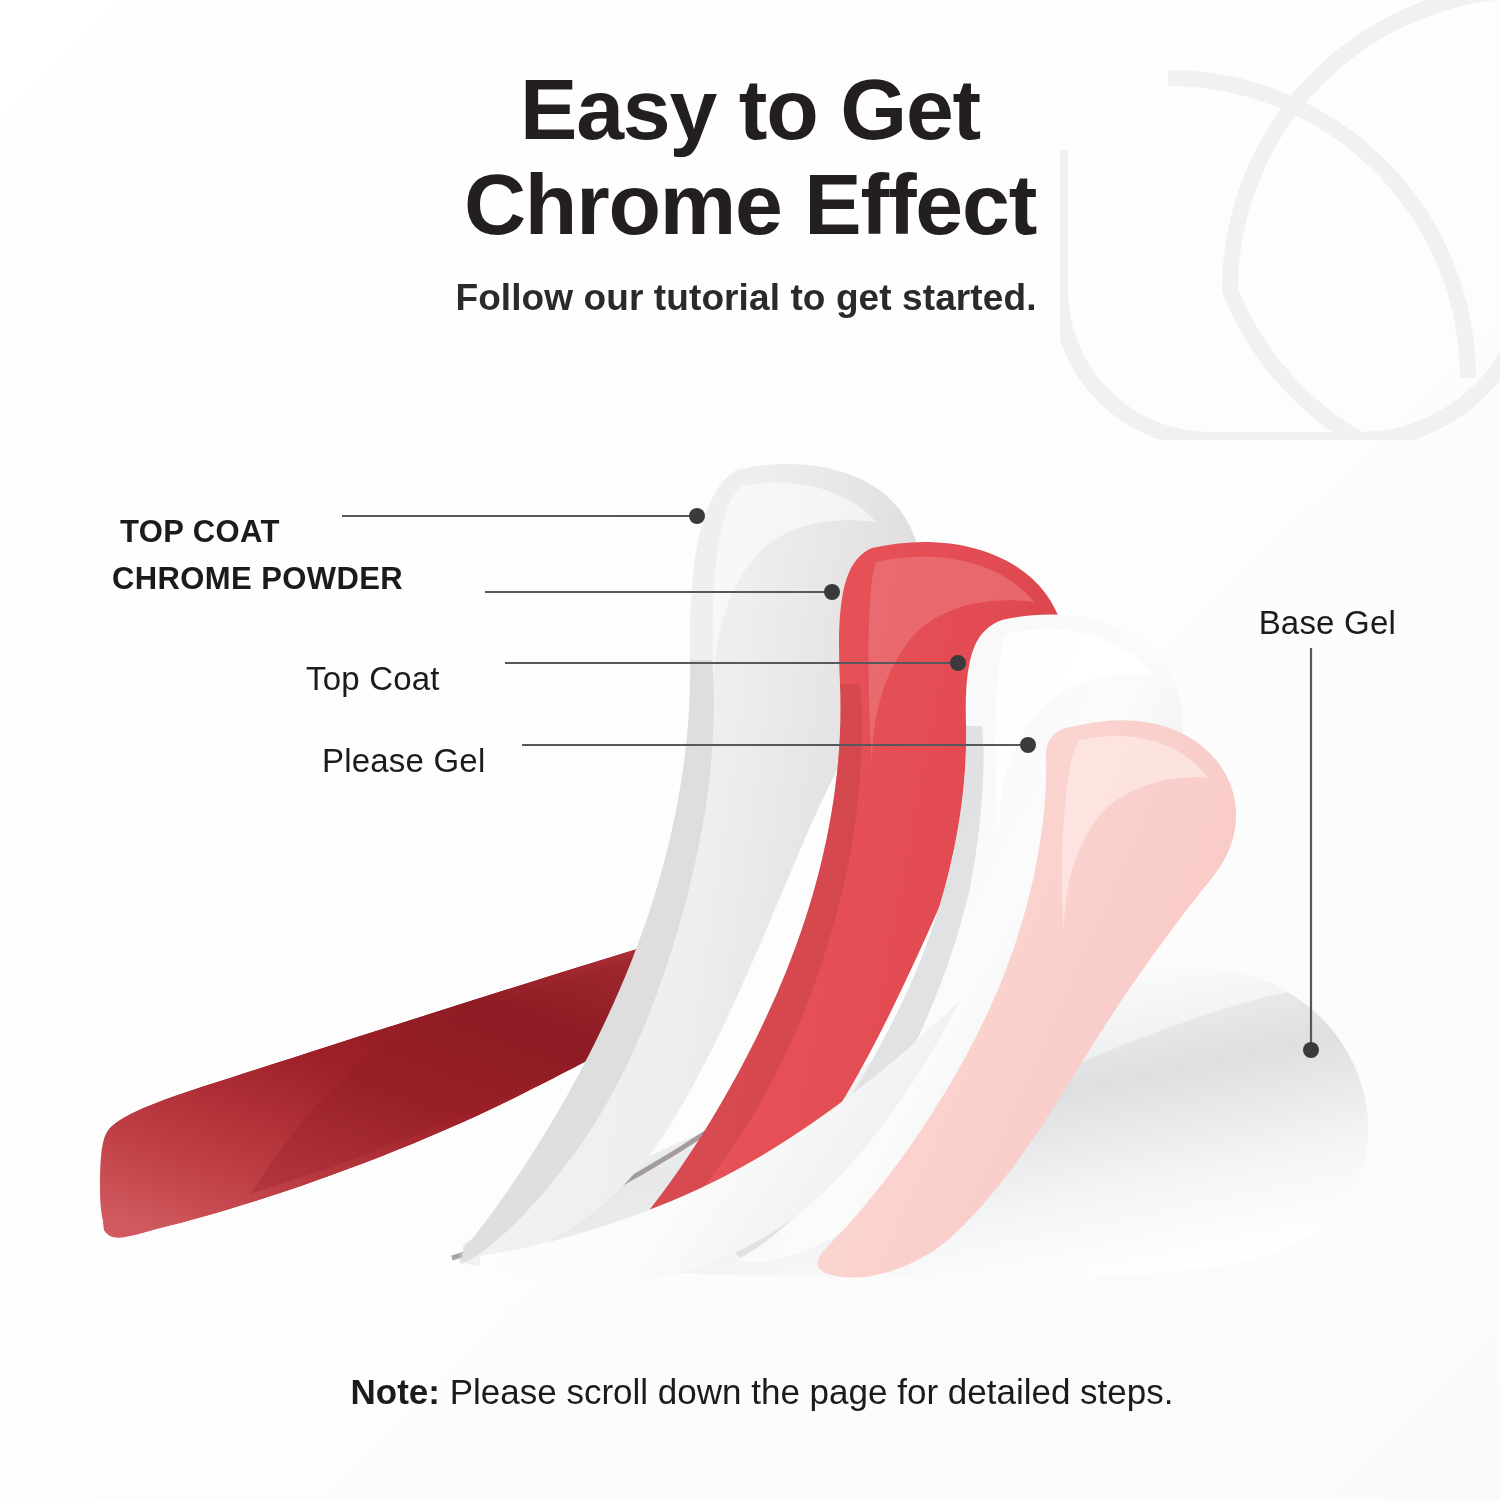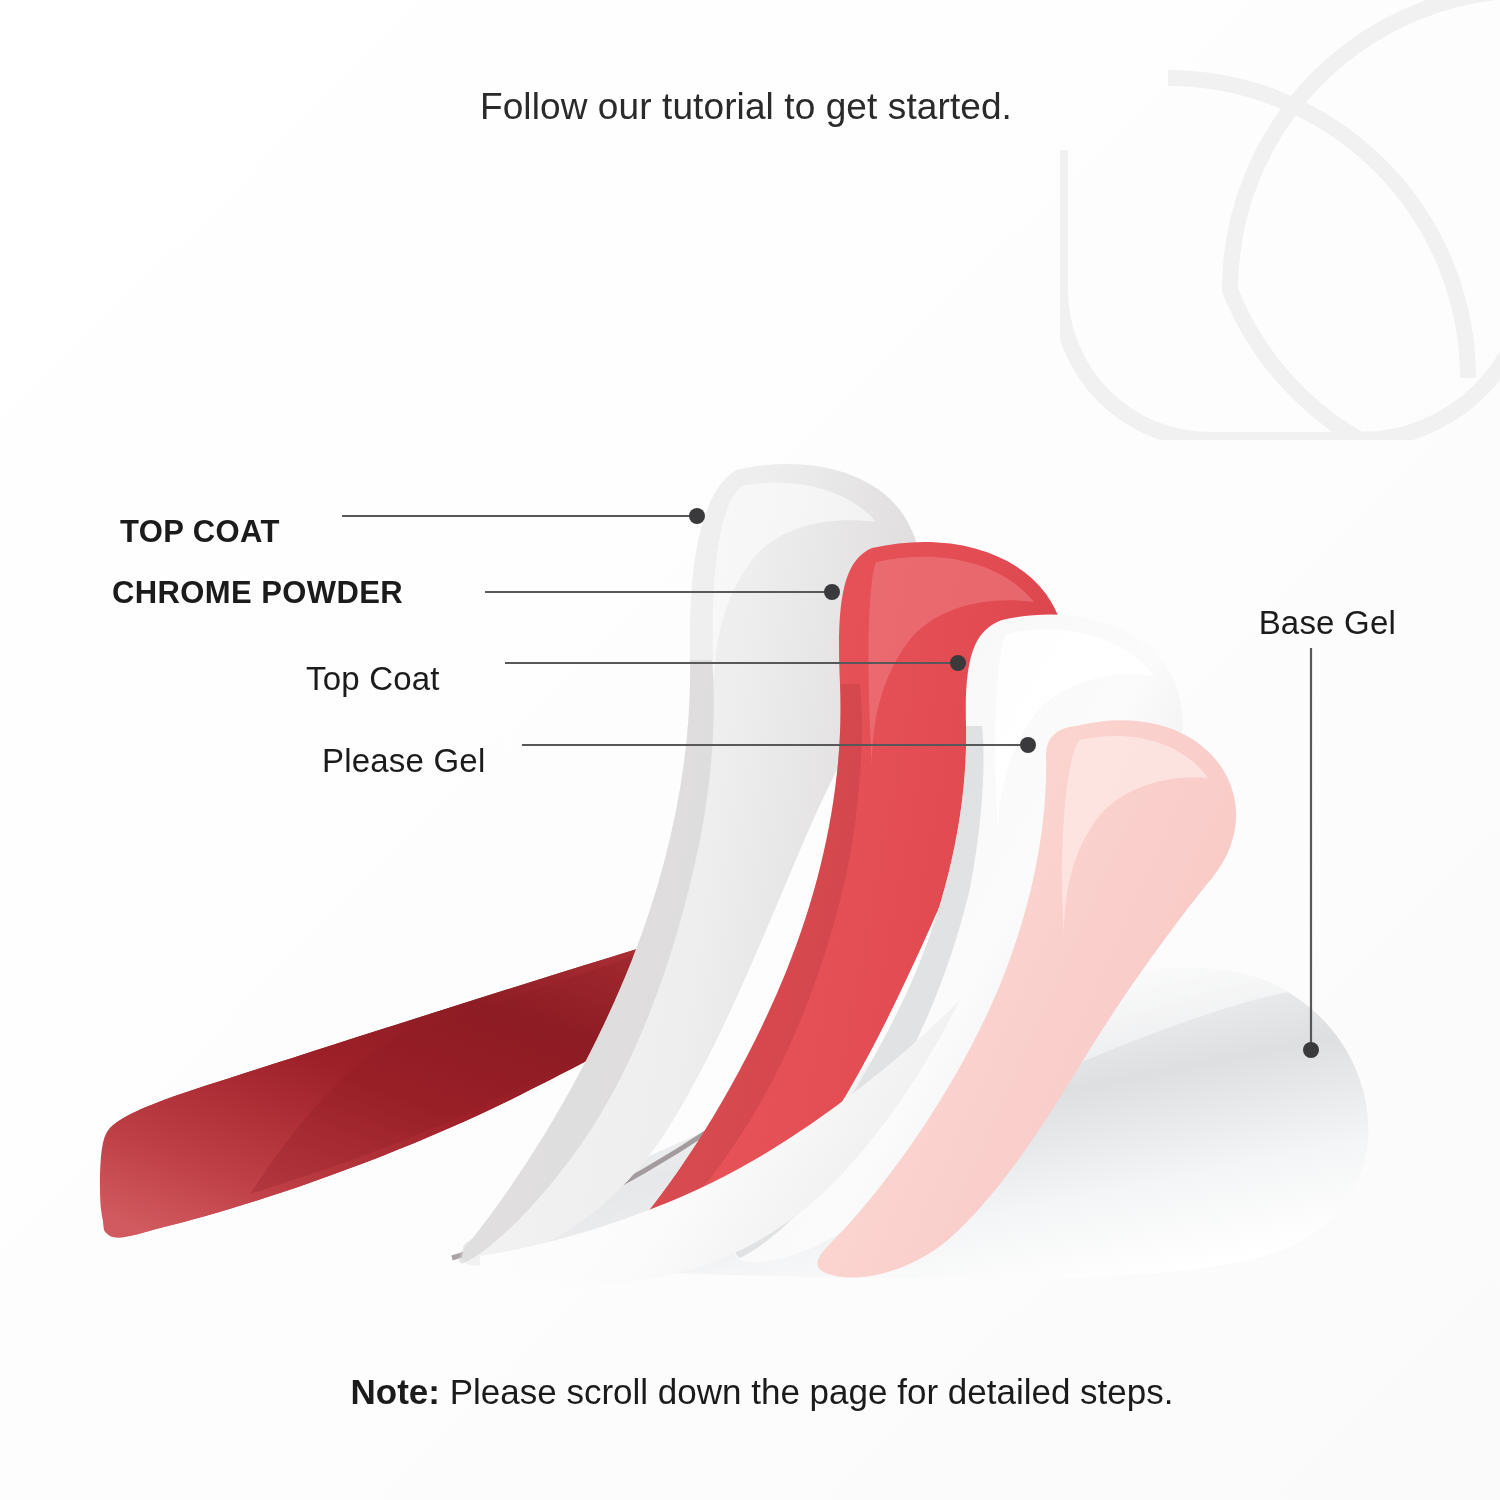--- a/index.html
+++ b/index.html
@@ -46,21 +46,21 @@
     font-size: 86px;
     font-weight: 700;
     line-height: 1.11;
     letter-spacing: -1.2px;
     color: #231f20;
     margin: 0;
     white-space: pre-line;
   }
   .subtitle {
     font-size: 37px;
-    font-weight: 400;
+    font-weight: 700;
     color: #2a2a2a;
     letter-spacing: 0.1px;
     margin: 24px 8px 0 0;
   }
 
   
   .illustration {
     position: absolute;
     top: 0;
     left: 0;
@@ -113,20 +113,22 @@
 
   <svg class="watermark" viewBox="0 0 480 470">
     <g fill="none" stroke="#f1f1f1" stroke-width="16">
       <path d="M 470 20 L 470 300 A 170 170 0 0 1 300 470 L 150 470 A 150 150 0 0 1 0 320 L 0 180"></path>
       <path d="M 470 20 A 300 300 0 0 0 170 320 A 300 300 0 0 0 300 470"></path>
       <path d="M 108 108 A 300 300 0 0 1 408 408"></path>
     </g>
   </svg>
 
   <div class="header">
+    <h1 class="title">Easy to Get
+Chrome Effect</h1>
     <p class="subtitle">Follow our tutorial to get started.</p>
   </div>
 
   <svg class="illustration" viewBox="0 0 1500 1500">
     <defs>
 
       <linearGradient id="gTopCoatOuter" x1="0" y1="0" x2="1" y2="0.25">
         <stop offset="0%" stop-color="#e3e1e2"></stop>
         <stop offset="22%" stop-color="#f3f2f2"></stop>
         <stop offset="62%" stop-color="#efeeee"></stop>
@@ -344,21 +346,21 @@
       <circle cx="697" cy="516" r="8"></circle>
       <circle cx="832" cy="592" r="8"></circle>
       <circle cx="958" cy="663" r="8"></circle>
       <circle cx="1028" cy="745" r="8"></circle>
       <circle cx="1311" cy="1050" r="8"></circle>
     </g>
   </svg>
 
   <div class="label bold" style="left:120px; top:498px;">TOP COAT</div>
 
-  <div class="label bold" style="left:112px; top:559px;">CHROME POWDER</div>
+  <div class="label bold" style="left:112px; top:545px;">CHROME POWDER</div>
 
   <div class="label reg" style="left:306px; top:644px;">Top Coat</div>
 
   <div class="label reg" style="left:322px; top:726px;">Please Gel</div>
 
   <div class="label reg right" style="left:1396px; top:588px;">Base Gel</div>
 
   <div class="note">
     <b>Note:</b><span class="rest"> Please scroll down the page for detailed steps.</span>
   </div>

